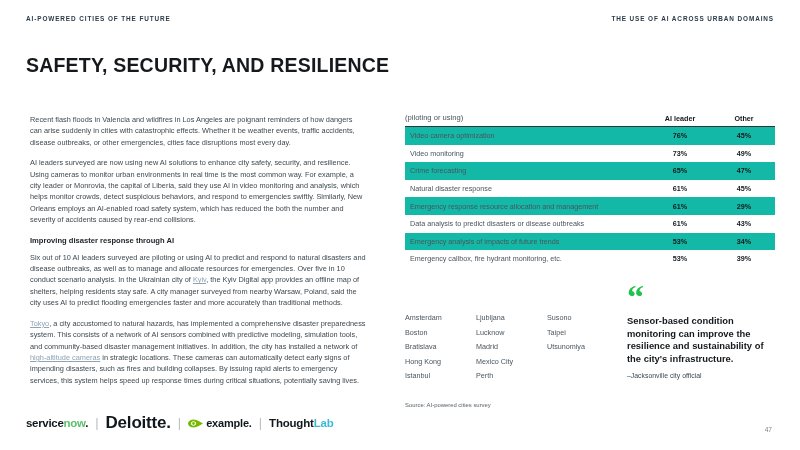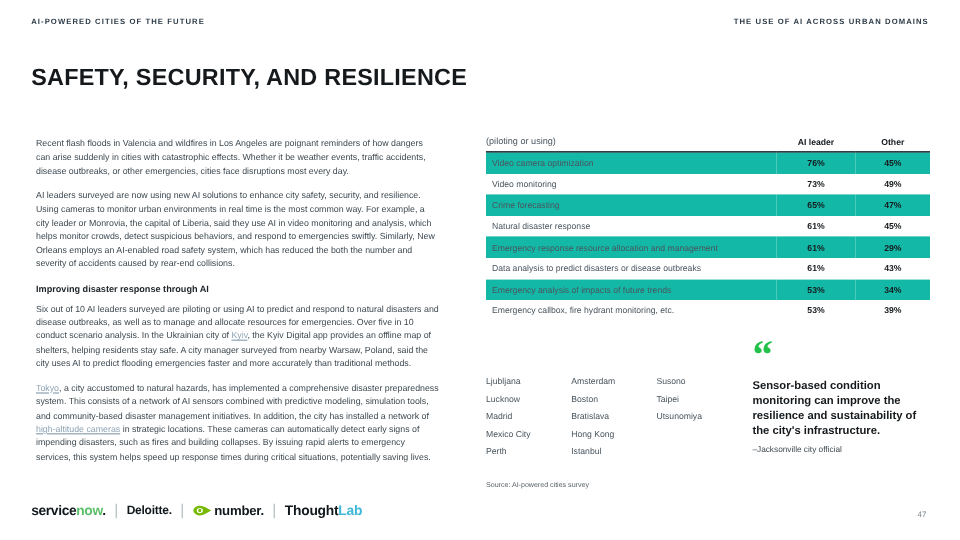--- a/index.html
+++ b/index.html
@@ -205,21 +205,21 @@
   }
   .logo-sn .grn { color: #5bbf6a; }
   .logo-div {
     color: #b9c0c4;
     font-size: 13px;
     font-weight: 300;
     line-height: 1;
     padding-bottom: 2px;
   }
   .logo-del {
-    font-size: 10px;
+    font-size: 17px;
     font-weight: bold;
     color: #11181c;
     letter-spacing: -0.2px;
     text-align: center;
   }
   .logo-nv {
     display: flex;
     align-items: center;
     gap: 2px;
   }
@@ -319,32 +319,32 @@
         <td class="num">53%</td>
         <td class="num">39%</td>
       </tr>
     </tbody>
   </table>
 </div>
 
 <div class="cities-wrap">
   <div class="cities-cols">
     <div class="ccol">
+      <div>Amsterdam</div>
+      <div>Boston</div>
+      <div>Bratislava</div>
+      <div>Hong Kong</div>
+      <div>Istanbul</div>
+    </div>
+    <div class="ccol">
       <div>Ljubljana</div>
       <div>Lucknow</div>
       <div>Madrid</div>
       <div>Mexico City</div>
       <div>Perth</div>
-    </div>
-    <div class="ccol">
-      <div>Amsterdam</div>
-      <div>Boston</div>
-      <div>Bratislava</div>
-      <div>Hong Kong</div>
-      <div>Istanbul</div>
     </div>
     <div class="ccol">
       <div>Susono</div>
       <div>Taipei</div>
       <div>Utsunomiya</div>
     </div>
   </div>
 </div>
 
 <div class="source-note">Source: AI-powered cities survey</div>
@@ -358,19 +358,19 @@
 <div class="footer-logos">
   <div class="logo-sn"><span>service</span><span class="grn">now</span><span>.</span></div>
   <div class="logo-div">|</div>
   <div class="logo-del">Deloitte.</div>
   <div class="logo-div">|</div>
   <div class="logo-nv">
     <svg class="nv-eye" width="16" height="11" viewBox="0 0 32 22">
       <path d="M11 3 C3 3 0 9 0 11 C0 13 3 19 11 19 C19 19 24 14 30 11 C24 8 19 3 11 3 Z M11 6.5 C14.2 6.5 16.2 8.6 16.2 11 C16.2 13.4 14.2 15.5 11 15.5 C7.8 15.5 5.8 13.4 5.8 11 C5.8 8.6 7.8 6.5 11 6.5 Z" fill="#76b900"></path>
       <ellipse cx="11" cy="11" rx="2.6" ry="2.9" fill="#76b900"></ellipse>
     </svg>
-    <span class="logo-nv-text">number.</span>
+    <span class="logo-nv-text">example.</span>
   </div>
   <div class="logo-div">|</div>
   <div class="logo-tl"><span>Thought</span><span class="lab">Lab</span></div>
 </div>
 
 <div class="page-num">47</div>
 
 </body></html>

